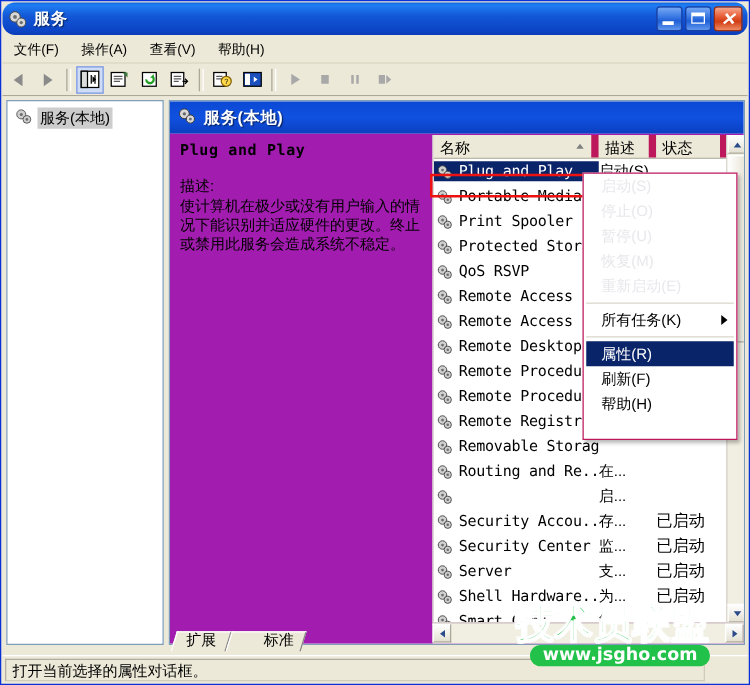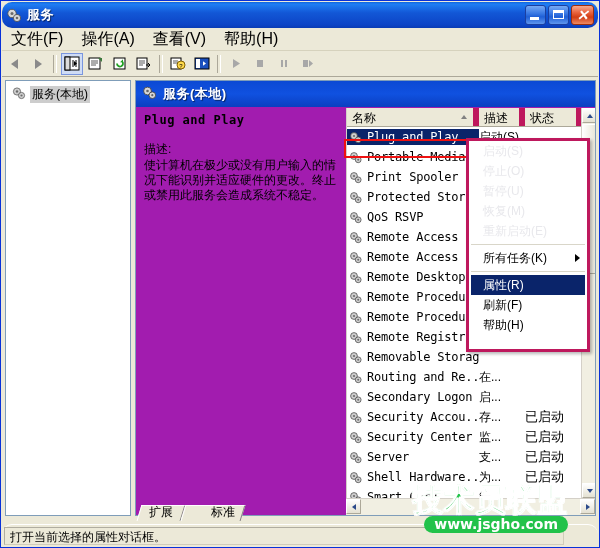--- a/index.html
+++ b/index.html
@@ -48,21 +48,21 @@
   .glyph-x{position:absolute;left:0;top:0;right:0;bottom:0;color:#fff;font-size:14px;font-weight:bold;
     line-height:18px;text-align:center;font-family:"Liberation Sans",sans-serif;}
   
   .menubar{
     position:absolute;left:1px;top:27px;width:596px;height:23px;
     background:#ece9d8;display:flex;align-items:center;
     border-bottom:1px solid #d6d2bd;
     box-sizing:border-box;
   }
   .menuitem{
-    padding:2px 9px;color:#000;font-size:16px;white-space:nowrap;
+    padding:2px 9px;color:#000;font-size:11px;white-space:nowrap;
   }
   
   .toolbar{
     position:absolute;left:1px;top:50px;width:596px;height:26px;
     background:#ece9d8;display:flex;align-items:center;
     box-sizing:border-box;border-bottom:1px solid #aca899;
   }
   .tool{
     width:22px;height:22px;margin:0 1px;position:relative;
     display:flex;align-items:center;justify-content:center;
@@ -193,21 +193,21 @@
     border:1px solid #fff;border-right-color:#aca899;border-bottom-color:#aca899;
     display:flex;align-items:center;justify-content:center;
   }
   .hs-l{left:0;}
   .hs-r{right:0;}
   
   .redbox{position:absolute;border:2px solid #ee1111;box-sizing:border-box;pointer-events:none;}
   
   .ctxmenu{
     position:absolute;left:465px;top:137px;width:124px;height:214px;
-    background:#ffffff;border:3px solid #be185d;
+    background:#ffffff;border:1px solid #be185d;
     box-shadow:2px 2px 3px rgba(0,0,0,.28);
     box-sizing:border-box;
     z-index:40;
   }
   .ctx-item{
     height:20px;display:flex;align-items:center;padding-left:14px;
     font-size:12px;color:#000;box-sizing:border-box;position:relative;
     white-space:nowrap;
   }
   .ctx-item.disabled{color:#e8e8ec;}
@@ -234,21 +234,21 @@
     border-top:1px solid #fff;border-left:1px solid #fff;
     border-right:1px solid #848284;
     background:#ece9d8;
     transform:skewX(-17deg);
   }
   .tab span{position:relative;z-index:2;padding:0 4px;}
   
   .statusbar{
     position:absolute;left:1px;bottom:1px;width:596px;height:22px;
     background:#ece9d8;border-top:1px solid #fff;
-    display:flex;align-items:center;box-sizing:border-box;border-radius:10px;
+    display:flex;align-items:center;box-sizing:border-box;
   }
   .status-cell{
     font-size:12px;color:#000;padding-left:5px;white-space:nowrap;
     height:18px;line-height:18px;margin-left:2px;
     width:560px;
     border:1px solid #d0ccba;border-top-color:#b0ada0;border-left-color:#b0ada0;
     box-sizing:border-box;
   }
   
   .watermark{
@@ -636,21 +636,20 @@
             <div class="lv-row">
               <div class="c-name">
                 <span class="svcicon"><svg width="15" height="13" viewBox="0 0 15 13">
                     <g fill="#cfcfcf" stroke="#3f3f3f" stroke-width="0.7">
                       <circle cx="5" cy="5" r="3.4"></circle>
                       <circle cx="9.2" cy="8.8" r="2.9"></circle>
                     </g>
                     <circle cx="5" cy="5" r="1.1" fill="#6b6b6b"></circle>
                     <circle cx="9.2" cy="8.8" r="1" fill="#6b6b6b"></circle>
                   </svg></span>
-                <span>Secondary Logon</span>
               </div>
               <div class="c-desc">启...</div>
               <div class="c-status"></div>
             </div>
             <div class="lv-row">
               <div class="c-name">
                 <span class="svcicon"><svg width="15" height="13" viewBox="0 0 15 13">
                     <g fill="#cfcfcf" stroke="#3f3f3f" stroke-width="0.7">
                       <circle cx="5" cy="5" r="3.4"></circle>
                       <circle cx="9.2" cy="8.8" r="2.9"></circle>

